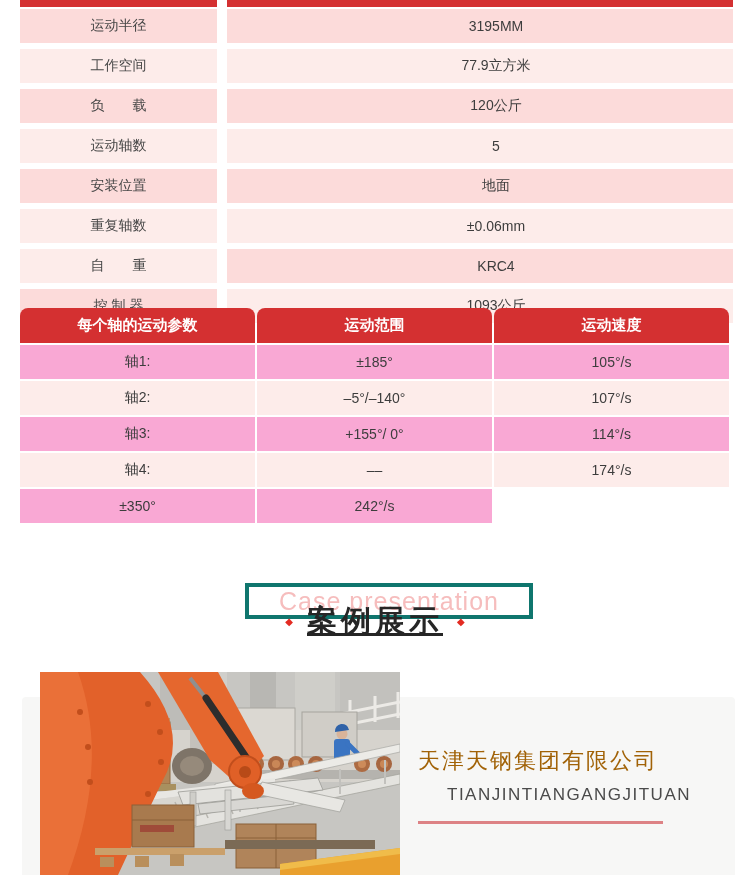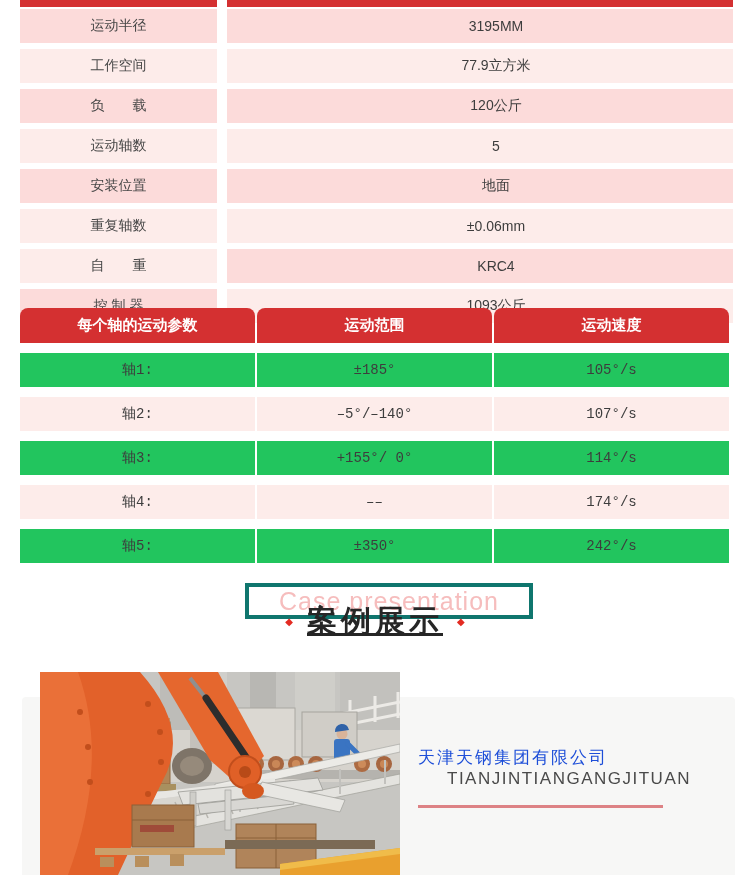--- a/index.html
+++ b/index.html
@@ -13,47 +13,47 @@
   .spec-col-right { left: 227px; width: 506px; }
   .spec-redbar { height: 7px; background: #d43031; margin-bottom: 2px; }
   .spec-row { height: 34px; margin-bottom: 6px; display: flex; align-items: center;
     justify-content: center; font-size: 14px; color: #474747; }
   .spec-row.dark  { background: #fcdbda; }
   .spec-row.light { background: #fdecea; }
   .spec-col-right .spec-row { color: #3d3d3d; padding-left: 32px; }
 
   
   .axis-table { position: absolute; left: 20px; top: 308px; width: 712px; }
-  .axis-row { display: flex; margin-bottom: 10px; font-family: Liberation Mono, monospace; }
+  .axis-row { display: flex; margin-bottom: 2px; }
   .axis-cell { width: 235px; margin-right: 2px; height: 34px; display: flex;
     align-items: center; justify-content: center; font-size: 14px; color: #3d3d3d; }
   .axis-row.head .axis-cell { height: 35px; background: #d43031; color: #ffffff;
     font-weight: bold; font-size: 15px; border-radius: 8px 8px 0 0; }
-  .axis-row.dark .axis-cell  { background: #22c55e; text-align: right; }
+  .axis-row.dark .axis-cell  { background: #f9a8d4; text-align: right; }
   .axis-row.light .axis-cell { background: #fdecea; }
 
   
   .case-title-wrap { position: absolute; left: 0; top: 583px; width: 750px; height: 60px; }
   .case-en-box { position: absolute; left: 245px; top: 0; width: 288px; height: 36px;
     border: 4px solid #0f766e; background: #ffffff; display: flex; align-items: center;
     justify-content: center; }
   .case-en { font-size: 25px; color: #f6bdbd; letter-spacing: 1px; white-space: nowrap; }
   .case-zh-line { position: absolute; left: 0; top: 18px; width: 750px; text-align: center;
     display: flex; align-items: center; justify-content: center; gap: 14px; }
   .case-zh { font-size: 30px; font-weight: bold; color: #262626; letter-spacing: 4px; text-decoration: underline; }
   .diamond { font-size: 10px; color: #e32b22; line-height: 1; }
 
   
   .case-card { position: absolute; left: 22px; top: 697px; width: 713px; height: 178px;
     background: #f7f7f6; border-radius: 4px 4px 0 0; }
   .case-photo { position: absolute; left: 40px; top: 672px; width: 360px; height: 203px;
     overflow: hidden; }
   .case-photo svg { display: block; width: 360px; height: 203px; }
   .case-info { position: absolute; left: 418px; top: 746px; width: 300px; }
-  .company-zh { font-size: 17px; color: #1d4ed8; letter-spacing: 2px; margin-bottom: 0; }
+  .company-zh { font-size: 22px; color: #a16207; letter-spacing: 2px; margin-bottom: 9px; }
   .company-en { font-size: 17px; color: #4a4a4a; letter-spacing: 1.5px; margin-left: 29px; }
   .company-line { width: 245px; height: 3px; background: #dd8285; margin-top: 16px; }
 </style>
 </head>
 <body>
 
 <div class="page">
 
   <div class="spec-col spec-col-left">
     <div class="spec-redbar"></div>
@@ -99,21 +99,20 @@
       <div class="axis-cell">轴3:</div>
       <div class="axis-cell">+155°/ 0°</div>
       <div class="axis-cell">114°/s</div>
     </div>
     <div class="axis-row light">
       <div class="axis-cell">轴4:</div>
       <div class="axis-cell">––</div>
       <div class="axis-cell">174°/s</div>
     </div>
     <div class="axis-row dark">
-      <div class="axis-cell">轴5:</div>
       <div class="axis-cell">±350°</div>
       <div class="axis-cell">242°/s</div>
     </div>
   </div>
 
   <div class="case-title-wrap">
     <div class="case-en-box">
       <span class="case-en">Case presentation</span>
     </div>
     <div class="case-zh-line">

